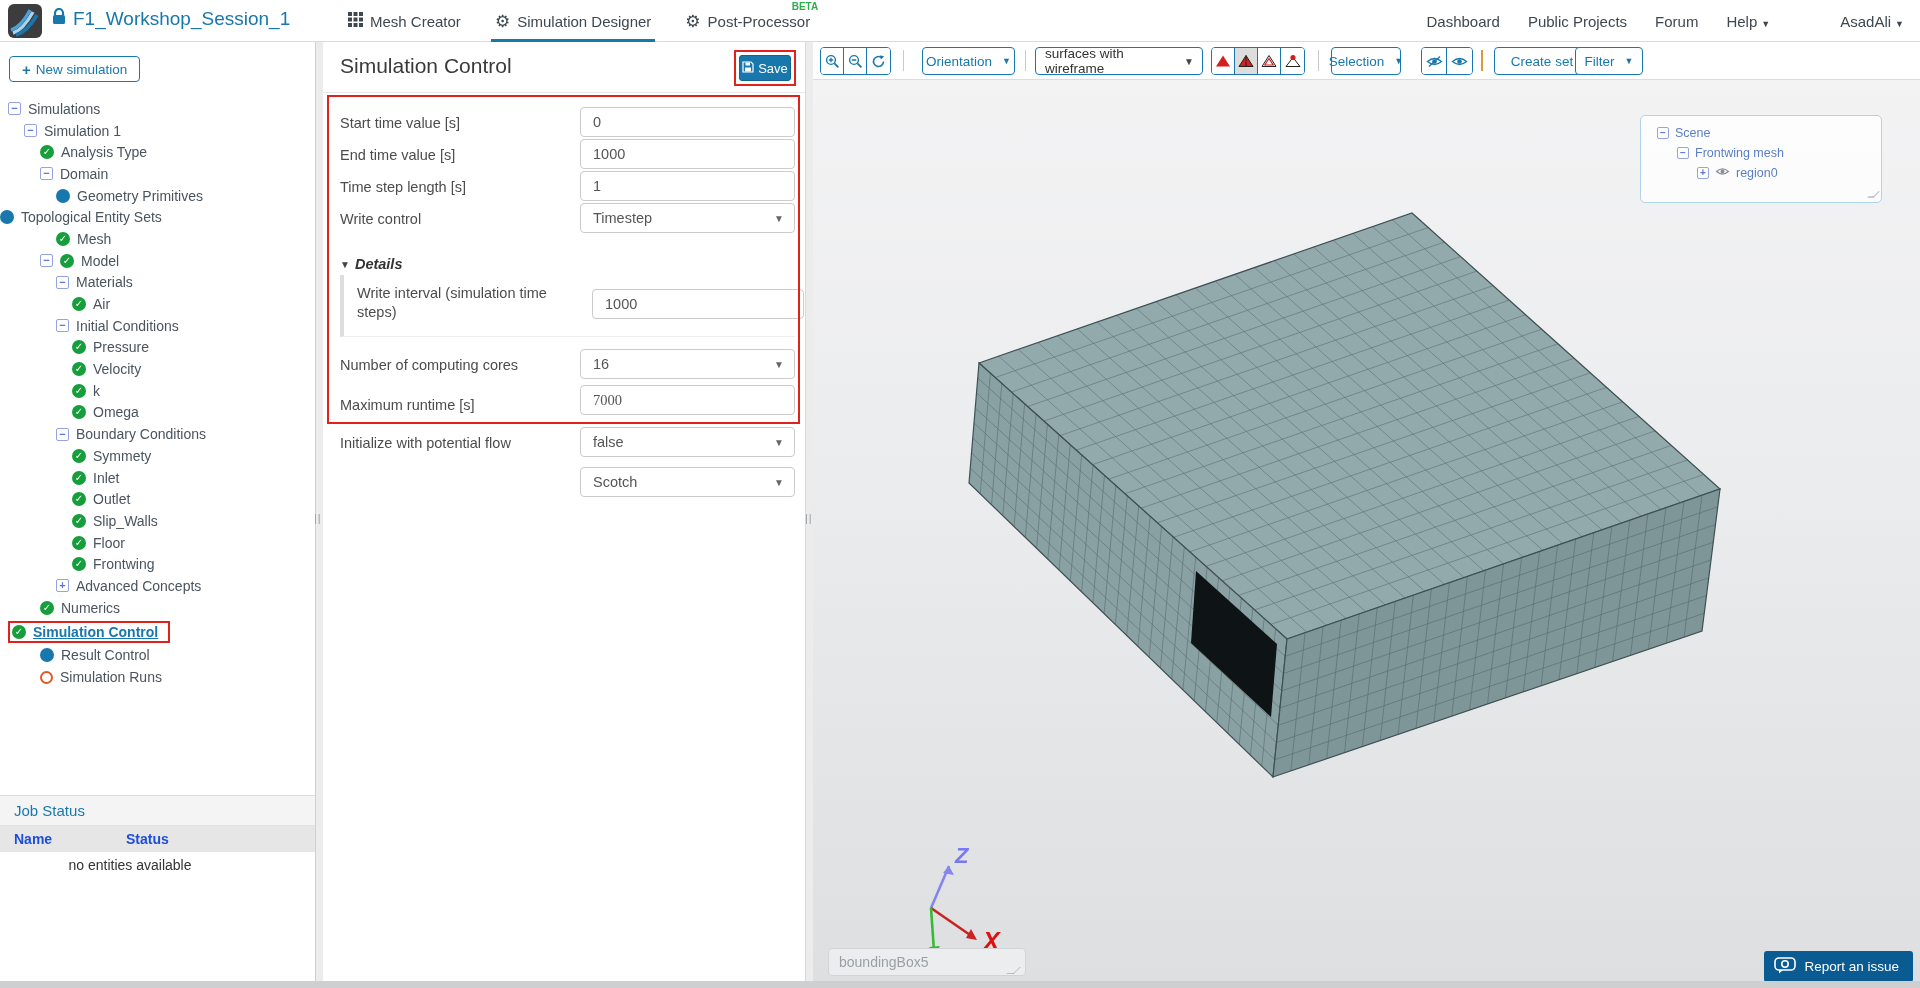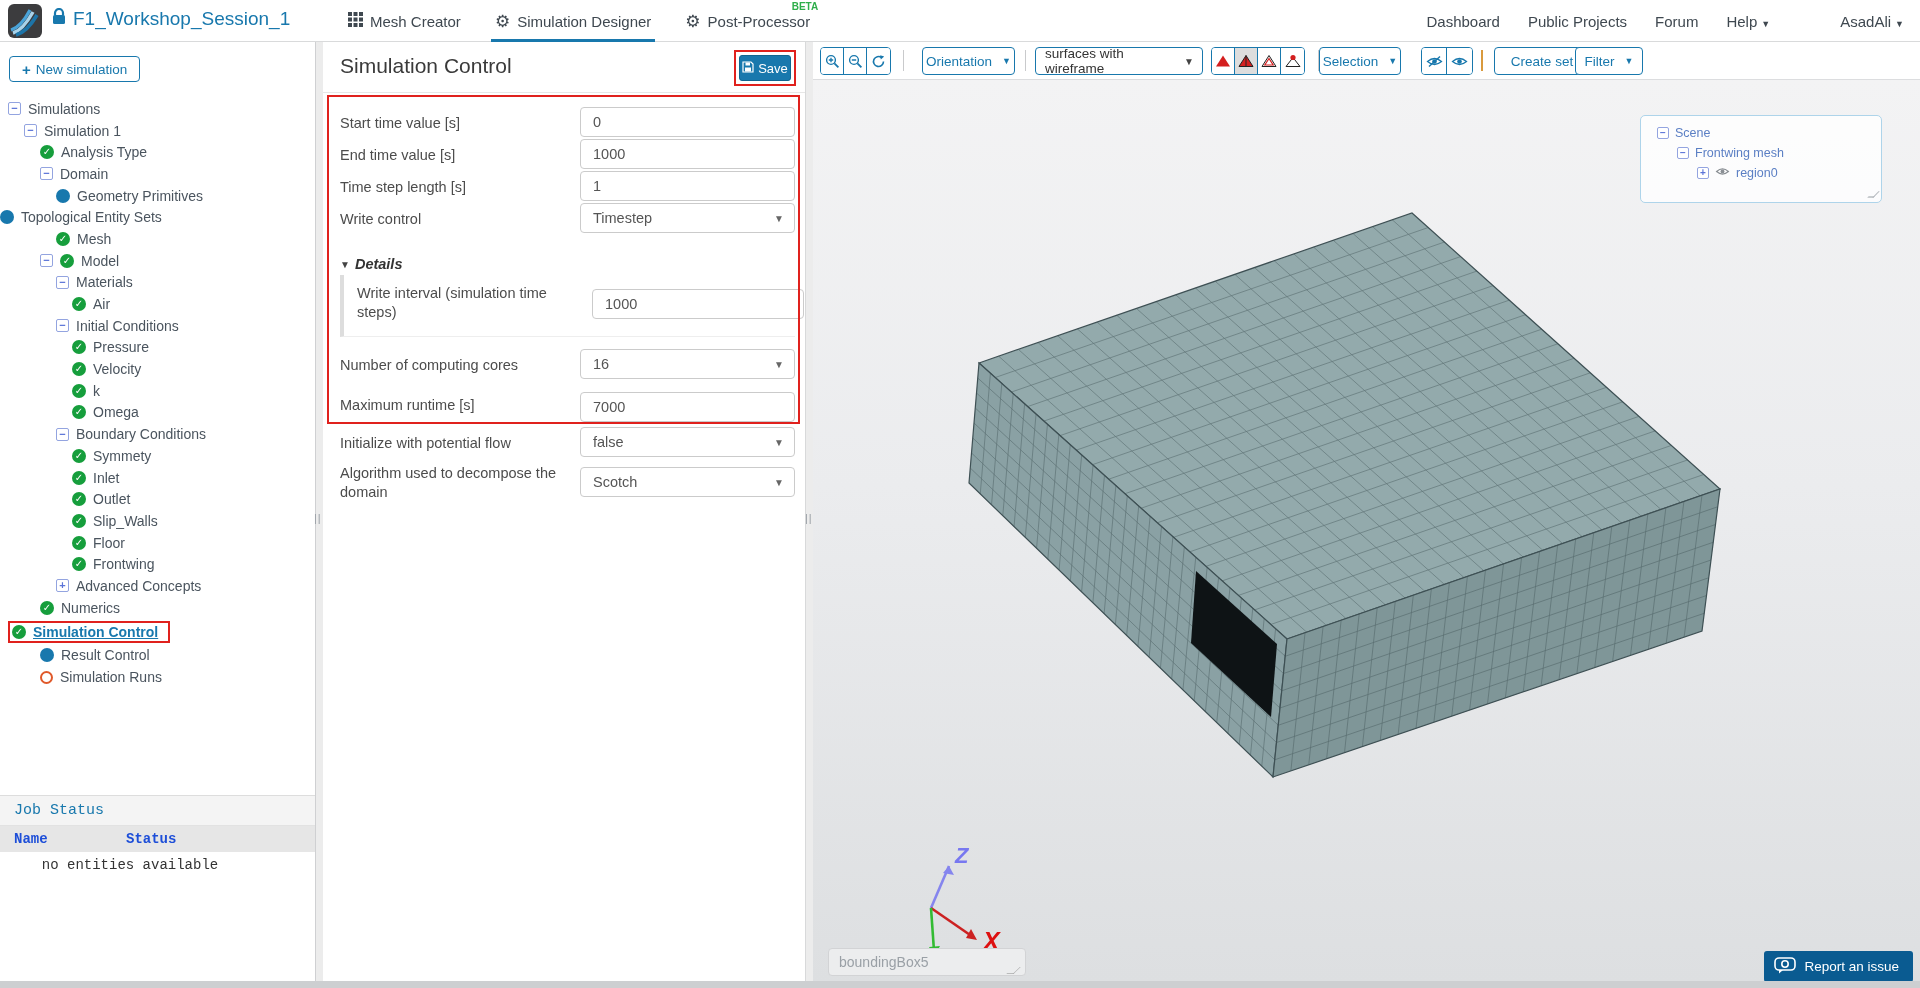--- a/index.html
+++ b/index.html
@@ -31,21 +31,21 @@
   .trow>*{flex:none;}
   .tbox{width:13px;height:13px;border:1px solid #93a4e0;border-radius:2px;color:#5b74d8;font:bold 11px/11px "Liberation Sans",sans-serif;text-align:center;margin-right:7px;background:#fff;}
   .tck{width:14px;height:14px;border-radius:50%;background:#169e3c;color:#fff;font-size:10px;line-height:14px;text-align:center;margin-right:7px;}
   .tdot{width:14px;height:14px;border-radius:50%;background:#1878ad;margin-right:7px;}
   .tcirc{width:13px;height:13px;border-radius:50%;border:2px solid #e0592a;margin-right:7px;background:#fff;}
   .tsel{display:inline-flex;align-items:center;border:2px solid var(--red);padding:1px 10px 1px 2px;}
   .tsel .tlabel{color:var(--accent);font-weight:bold;text-decoration:underline;}
   .splith{position:absolute;font-size:11px;color:#9aa0a6;z-index:45;letter-spacing:1px;}
 
   
-  .jobstatus{position:absolute;left:0;top:753px;width:315px;font-family:Liberation Mono, monospace;}
+  .jobstatus{position:absolute;left:0;top:753px;width:315px;}
   .js-head{height:31px;background:#f4f4f4;border-top:1px solid #ddd;border-bottom:1px solid #e2e2e2;color:var(--accent);font-size:15px;display:flex;align-items:center;padding-left:14px;}
   .js-cols{height:26px;background:#e6e6e6;display:flex;font-size:14px;font-weight:bold;color:#1d4ed8;align-items:center;}
   .js-cols .c1{padding-left:14px;width:126px;}
   .js-empty{height:26px;display:flex;align-items:center;justify-content:center;font-size:14px;color:#333;background:#fff;width:260px;}
 
   
   .formpanel{position:absolute;left:323px;top:42px;width:483px;height:939px;background:#fff;border-right:1px solid #d8d9da;z-index:20;}
   .form-title{position:absolute;left:17px;top:12px;font-size:21px;color:#3a3a3a;}
   .savewrap{position:absolute;top:8px;right:9px;border:2px solid var(--red);padding:3px;}
   .savebtn{height:26px;width:52px;background:var(--accent);border:1px solid #11658f;border-radius:3px;color:#fff;font-size:13px;display:flex;align-items:center;justify-content:center;gap:4px;cursor:pointer;}
@@ -321,29 +321,28 @@
     <input class="finput" value="1000" style="">
   </div>
 
   <div class="flabel" style="top:314px">Number of computing cores</div>
   <div class="fselect" style="top:307px">
     <span>16</span>
     <span class="sarrow">▼</span>
   </div>
 
   <div class="flabel" style="top:354px">Maximum runtime [s]</div>
-  <input class="finput" style="top: 350px;" value="7000">
+  <input class="finput" style="top: 343px; font-family: Liberation Serif, serif;" value="7000">
 
   <div class="flabel" style="top:392px">Initialize with potential flow</div>
   <div class="fselect" style="top:385px">
     <span>false</span>
     <span class="sarrow">▼</span>
   </div>
 
-  <div class="flabel" style="top:422px">Algorithm used to decompose the domain</div>
   <div class="fselect" style="top:425px">
     <span>Scotch</span>
     <span class="sarrow">▼</span>
   </div>
 </div>
 <div class="splith" style="left:805px;top:512px;">||</div>
 
 <div class="viewport">
   <div class="vtoolbar">
     <div class="btngroup" style="left:7px">
@@ -398,21 +397,21 @@
           </svg>
       </div>
       <div class="tbtn">
         <svg width="16" height="14" viewBox="0 0 16 14">
             <polygon points="8,3.5 15,12.5 1,12.5" fill="#fff" stroke="#222" stroke-width="1"></polygon>
             <circle cx="8" cy="3.5" r="2.6" fill="#d41f1f"></circle>
           </svg>
       </div>
     </div>
     <div class="vdiv" style="left:505px"></div>
-    <div class="tbtn-wide" style="left:506px;width:82px">
+    <div class="tbtn-wide" style="left:518px;width:70px">
       <span>Selection</span>
       <span class="caret">▼</span>
     </div>
     <div class="btngroup" style="left:608px">
       <div class="tbtn" style="width:25px">
         <svg width="17" height="13" viewBox="0 0 17 13">
             <path d="M1.5 6.5 Q8.5 0.5 15.5 6.5 Q8.5 12.5 1.5 6.5 z" fill="none" stroke="#1878ad" stroke-width="1.3"></path>
             <circle cx="8.5" cy="6.5" r="2.3" fill="#1878ad"></circle>
             <line x1="3" y1="11.5" x2="14" y2="1.5" stroke="#1878ad" stroke-width="1.4"></line>
           </svg>

